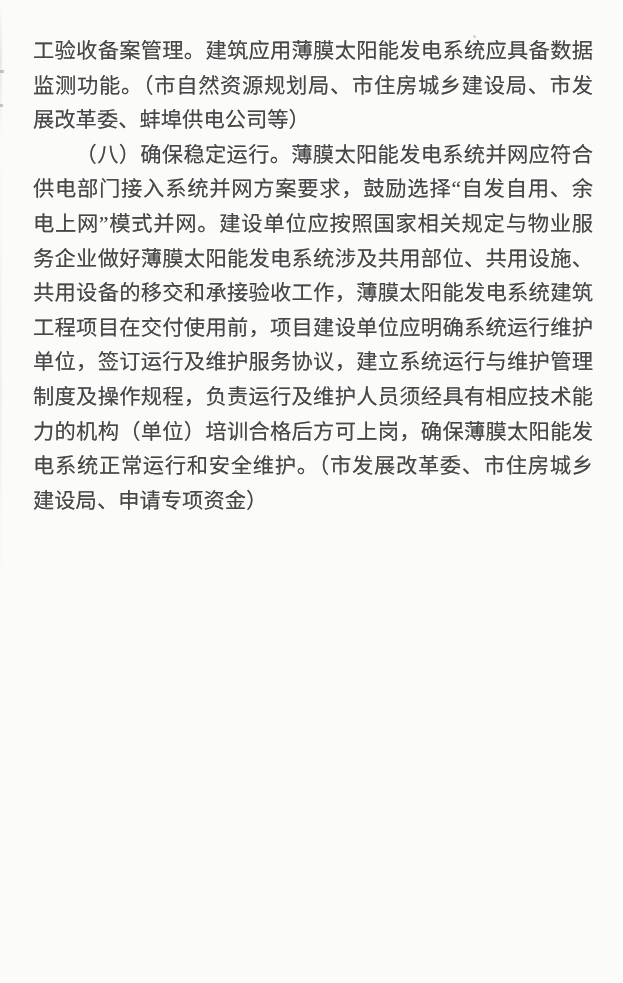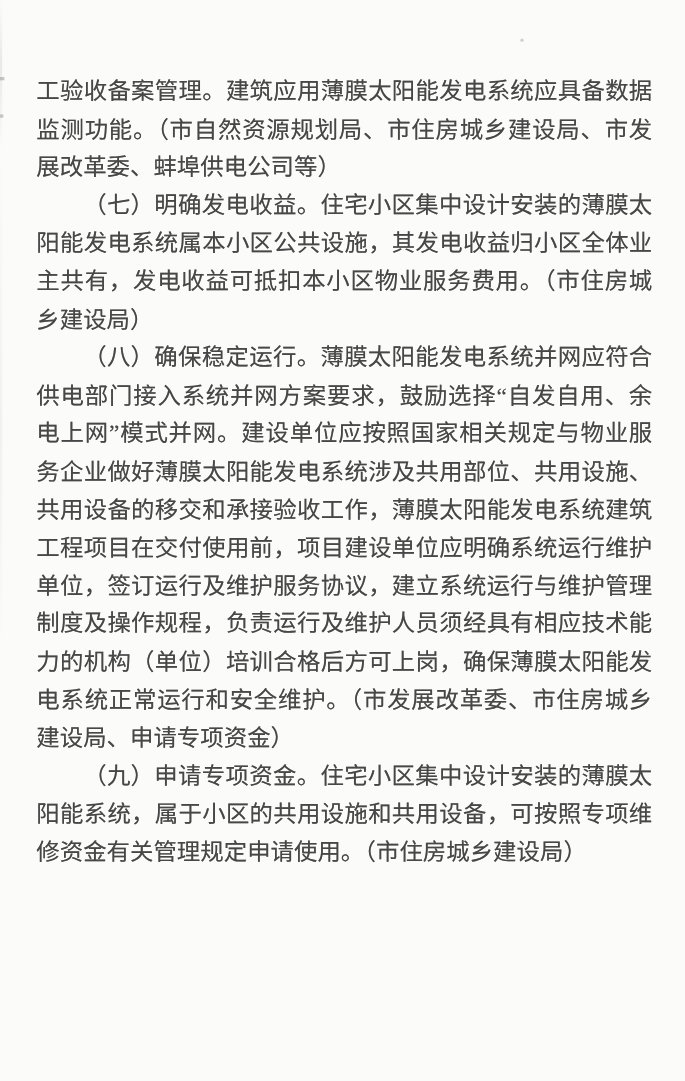--- a/index.html
+++ b/index.html
@@ -17,21 +17,20 @@
     width:623px;
     height:983px;
     background:var(--page-bg);
     overflow:hidden;
     box-sizing:border-box;
     padding:34px 30px 0 33px;
     font-family:"Liberation Serif","DejaVu Serif",serif;
   }
   .doc-body{
     width:560px;
-    margin-top:32px;
   }
   .para{
     margin:0;
     padding:0;
     font-size:21.3px;
     line-height:34.6px;
     color:var(--ink);
     text-align:justify;
     text-justify:inter-ideograph;
     letter-spacing:0;
@@ -67,17 +66,15 @@
 <body>
 
 <div class="page">
   <div class="edge-shade"></div>
   <div class="speck s1"></div>
   <div class="speck s2"></div>
   <div class="speck s3"></div>
 
   <div class="doc-body">
     <p class="para">工验收备案管理。建筑应用薄膜太阳能发电系统应具备数据监测功能。（市自然资源规划局、市住房城乡建设局、市发展改革委、蚌埠供电公司等）</p>
-    <p class="para indent">（七）明确发电收益。住宅小区集中设计安装的薄膜太阳能发电系统属本小区公共设施，其发电收益归小区全体业主共有，发电收益可抵扣本小区物业服务费用。（市住房城乡建设局）</p>
     <p class="para indent">（八）确保稳定运行。薄膜太阳能发电系统并网应符合供电部门接入系统并网方案要求，鼓励选择“自发自用、余电上网”模式并网。建设单位应按照国家相关规定与物业服务企业做好薄膜太阳能发电系统涉及共用部位、共用设施、共用设备的移交和承接验收工作，薄膜太阳能发电系统建筑工程项目在交付使用前，项目建设单位应明确系统运行维护单位，签订运行及维护服务协议，建立系统运行与维护管理制度及操作规程，负责运行及维护人员须经具有相应技术能力的机构（单位）培训合格后方可上岗，确保薄膜太阳能发电系统正常运行和安全维护。（市发展改革委、市住房城乡建设局、申请专项资金）</p>
-    <p class="para indent">（九）申请专项资金。住宅小区集中设计安装的薄膜太阳能系统，属于小区的共用设施和共用设备，可按照专项维修资金有关管理规定申请使用。（市住房城乡建设局）</p>
   </div>
 </div>
 
 </body></html>

